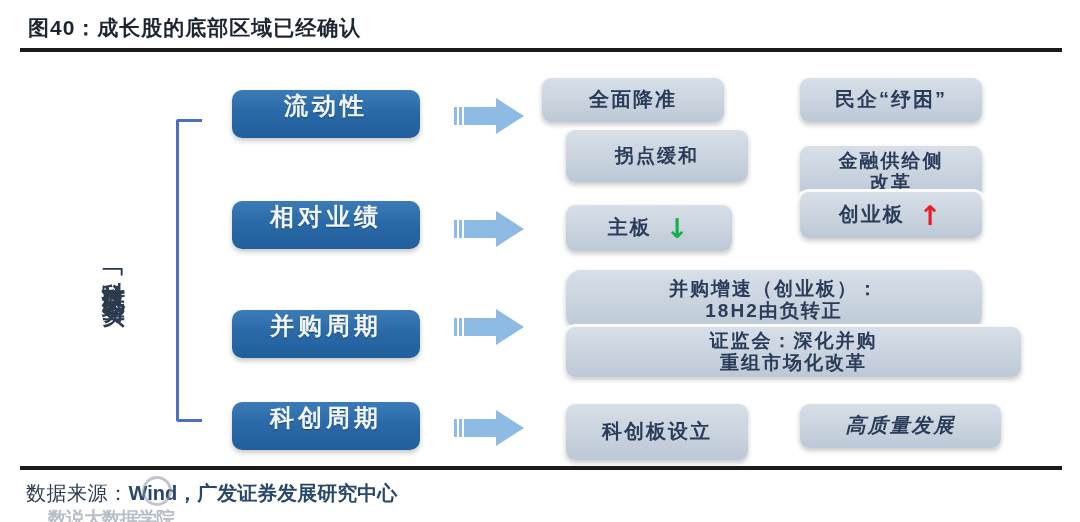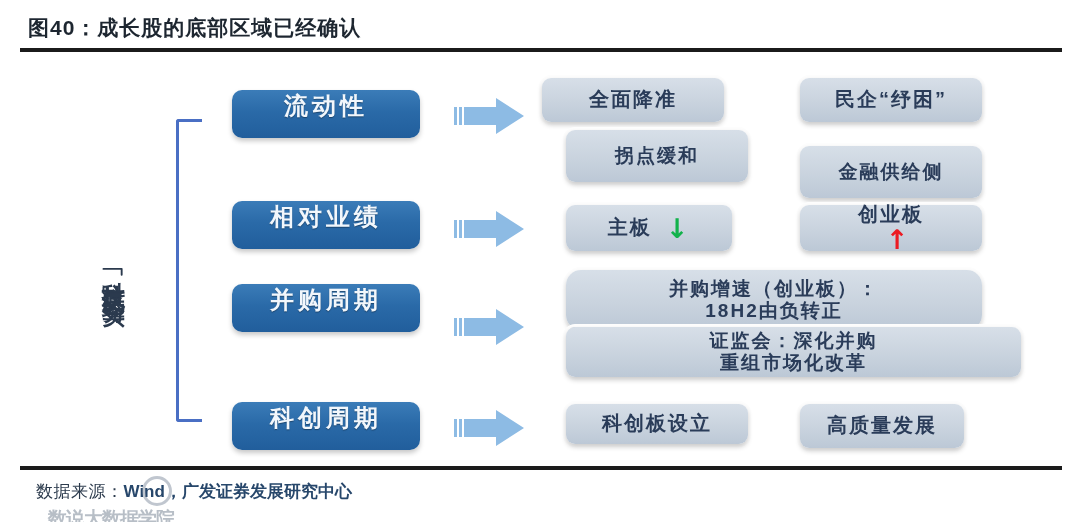--- a/index.html
+++ b/index.html
@@ -22,22 +22,22 @@
     position:absolute;left:20px;top:48px;width:1042px;height:4px;
     background:#1b1b1b;
   }
   #footer-rule{
     position:absolute;left:20px;top:466px;width:1042px;height:4px;
     background:#1b1b1b;
   }
 
   
   #source-line{
-    position:absolute;left:36px;top:480px;
-    font-size:17px;color:#33404f;white-space:nowrap;
+    position:absolute;left:26px;top:480px;
+    font-size:20px;color:#33404f;white-space:nowrap;
     letter-spacing:.5px;
   }
   #source-line .src-label{color:#2c3b4d;}
   #source-line .src-wind{color:#27476b;font-weight:bold;letter-spacing:0;}
   #watermark{
     position:absolute;left:4px;top:476px;
     width:170px;height:42px;
     opacity:.55;
     display:flex;align-items:flex-end;
     pointer-events:none;
@@ -79,21 +79,21 @@
     border-radius:10px;
     background:linear-gradient(180deg,#3b7cb8 0%,#2a6aa8 45%,#215e9c 100%);
     box-shadow:0 3px 5px rgba(0,0,0,.22), 0 0 0 3px #ffffff;
     display:flex;align-items:flex-start;justify-content:center;
     color:#f2f7fc;font-size:24px;font-weight:bold;letter-spacing:4px;
     text-shadow:0 1px 1px rgba(0,0,0,.35);
     box-sizing:border-box;
   }
   #pill-liquidity{top:90px;}
   #pill-relative{top:201px;}
-  #pill-ma{top:284px;}
+  #pill-ma{top:310px;}
   #pill-innov{top:402px;}
 
   
   .arrow-right{
     position:absolute;left:452px;width:74px;height:44px;
   }
   #arrow-1{top:94px;}
   #arrow-2{top:207px;}
   #arrow-3{top:305px;}
   #arrow-4{top:406px;}
@@ -117,25 +117,25 @@
     font-family:"DejaVu Sans",sans-serif;
   }
   .card .arrow-down{color:#12b24b;}
   .card .arrow-up{color:#ec1b23;}
 
   #card-rrr      {left:542px;top:78px; width:182px;height:44px;}
   #card-private  {left:800px;top:78px; width:182px;height:44px;}
   #card-global   {left:566px;top:130px;width:182px;height:52px;}
   #card-finsupply{left:800px;top:130px;width:182px;height:52px;margin-top:16px;}
   #card-main     {left:566px;top:205px;width:166px;height:46px;}
-  #card-gem      {left:800px;top:205px;width:182px;height:46px;flex-direction:column;}
+  #card-gem      {left:800px;top:192px;width:182px;height:46px;}
   #card-magrowth {left:566px;top:270px;width:416px;height:60px;border-radius:15px;}
   #card-csrc     {left:566px;top:327px;width:455px;height:50px;}
-  #card-starmkt  {left:566px;top:404px;width:182px;height:40px;}
-  #card-quality  {left:800px;top:404px;width:164px;height:44px;}
+  #card-starmkt  {left:566px;top:404px;width:182px;height:56px;}
+  #card-quality  {left:800px;top:404px;width:201px;height:44px;font-style:italic;}
 </style>
 </head>
 <body>
 
 <div id="figure-title">图40：成长股的底部区域已经确认</div>
 <div id="title-rule"></div>
 
 <div id="vertical-caption">「科技底」已经夯实</div>
 
 <div id="bracket"></div>
@@ -190,20 +190,21 @@
 </div>
 
 <div class="card two-line" id="card-global">
   <div>
     <div>拐点缓和</div>
   </div>
 </div>
 <div class="card two-line" id="card-finsupply">
   <div>
     <div>金融供给侧</div>
+    <div>改革</div>
   </div>
 </div>
 
 <div class="card one-line" id="card-main">
   <span>主板</span>
   <span class="arrow-glyph arrow-down">↓</span>
 </div>
 <div class="card one-line" id="card-gem">
   <span>创业板</span>
   <span class="arrow-glyph arrow-up">↑</span>

